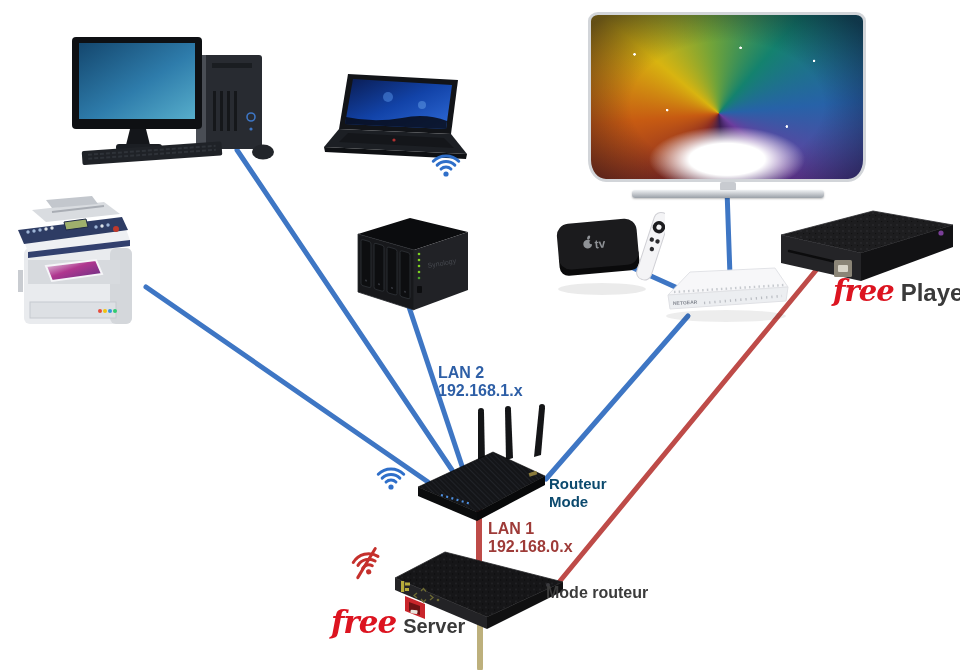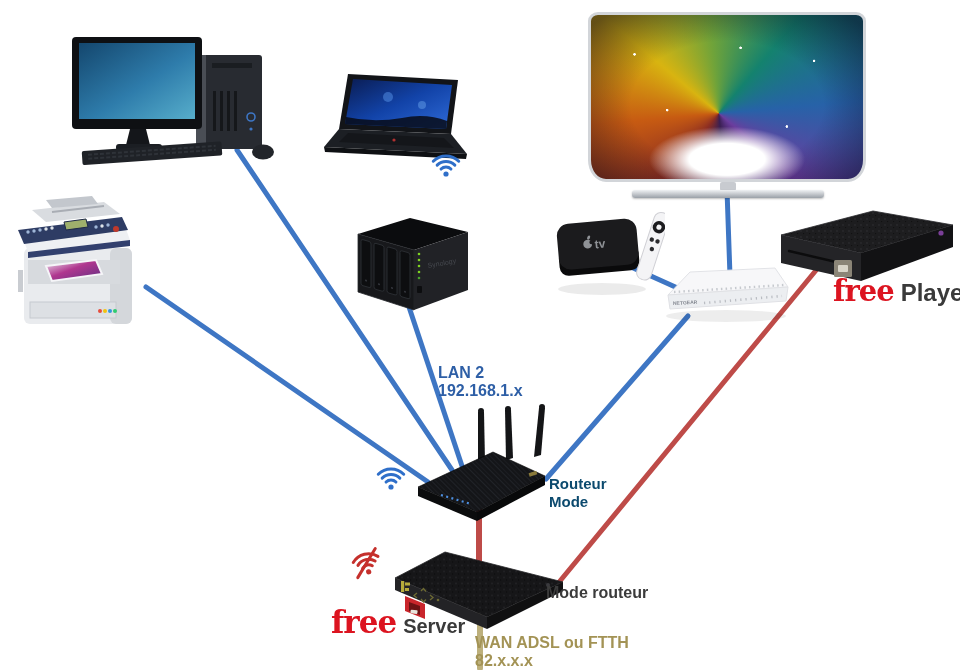--- a/index.html
+++ b/index.html
@@ -7,21 +7,21 @@
               font-family:"Liberation Sans", sans-serif; }
   #stage { position:relative; width:960px; height:670px; background:#ffffff; }
 
   #wires { position:absolute; left:0; top:0; z-index:1; }
   .device { position:absolute; z-index:2; }
   .lbl    { position:absolute; z-index:3; font-weight:bold; line-height:1.12; }
   .lbl .l1, .lbl .l2 { display:block; }
   .center { }
 
   .brand-lbl { position:absolute; z-index:3; display:flex; align-items:baseline; gap:7px; white-space:nowrap; }
-  .brand-lbl .free { font-family:"DejaVu Serif", serif; font-weight:bold;
+  .brand-lbl .free { font-family:"DejaVu Serif", serif; font-style:italic; font-weight:bold;
                      letter-spacing:-1px; }
   .brand-lbl .prod { font-weight:bold; color:#3a3a3a; }
   #free-server-label .free { font-size:31px; }
   #free-server-label .prod { font-size:20px; }
   #free-player-label .free { font-size:29px; }
   #free-player-label .prod { font-size:24px; }
 
   #lan2-label   { left:438px; top:364px; width:100px; font-size:16px; }
   #router-label { left:549px; top:475px; font-size:15px; line-height:1.2; color:#0c4a6e; }
   #lan1-label   { left:488px; top:520px; font-size:16px; }
@@ -361,27 +361,27 @@
   <div class="lbl center" id="lan2-label" style="color: rgb(46, 95, 166);">
     <span class="l1">LAN 2</span>
     <span class="l2">192.168.1.x</span>
   </div>
 
   <div class="lbl" id="router-label">
     <span class="l1">Routeur</span>
     <span class="l2">Mode</span>
   </div>
 
+  <div class="lbl" id="lan1-label" style="color: rgb(158, 59, 56);">
+    <span class="l1">LAN 1</span>
+    <span class="l2">192.168.0.x</span>
+  </div>
 
   <div class="lbl" id="mode-label">Mode routeur</div>
 
-  <div class="lbl center" id="wan-label" style="color: rgb(163, 147, 85);">
-    <span class="l1">WAN ADSL ou FTTH</span>
-    <span class="l2">82.x.x.x</span>
-  </div>
 
   <div class="brand-lbl" id="free-server-label">
     <span class="free" style="color: rgb(220, 20, 32);">free</span>
     <span class="prod">Server</span>
   </div>
 
   <div class="brand-lbl" id="free-player-label">
     <span class="free" style="color: rgb(220, 20, 32);">free</span>
     <span class="prod">Player</span>
   </div>

